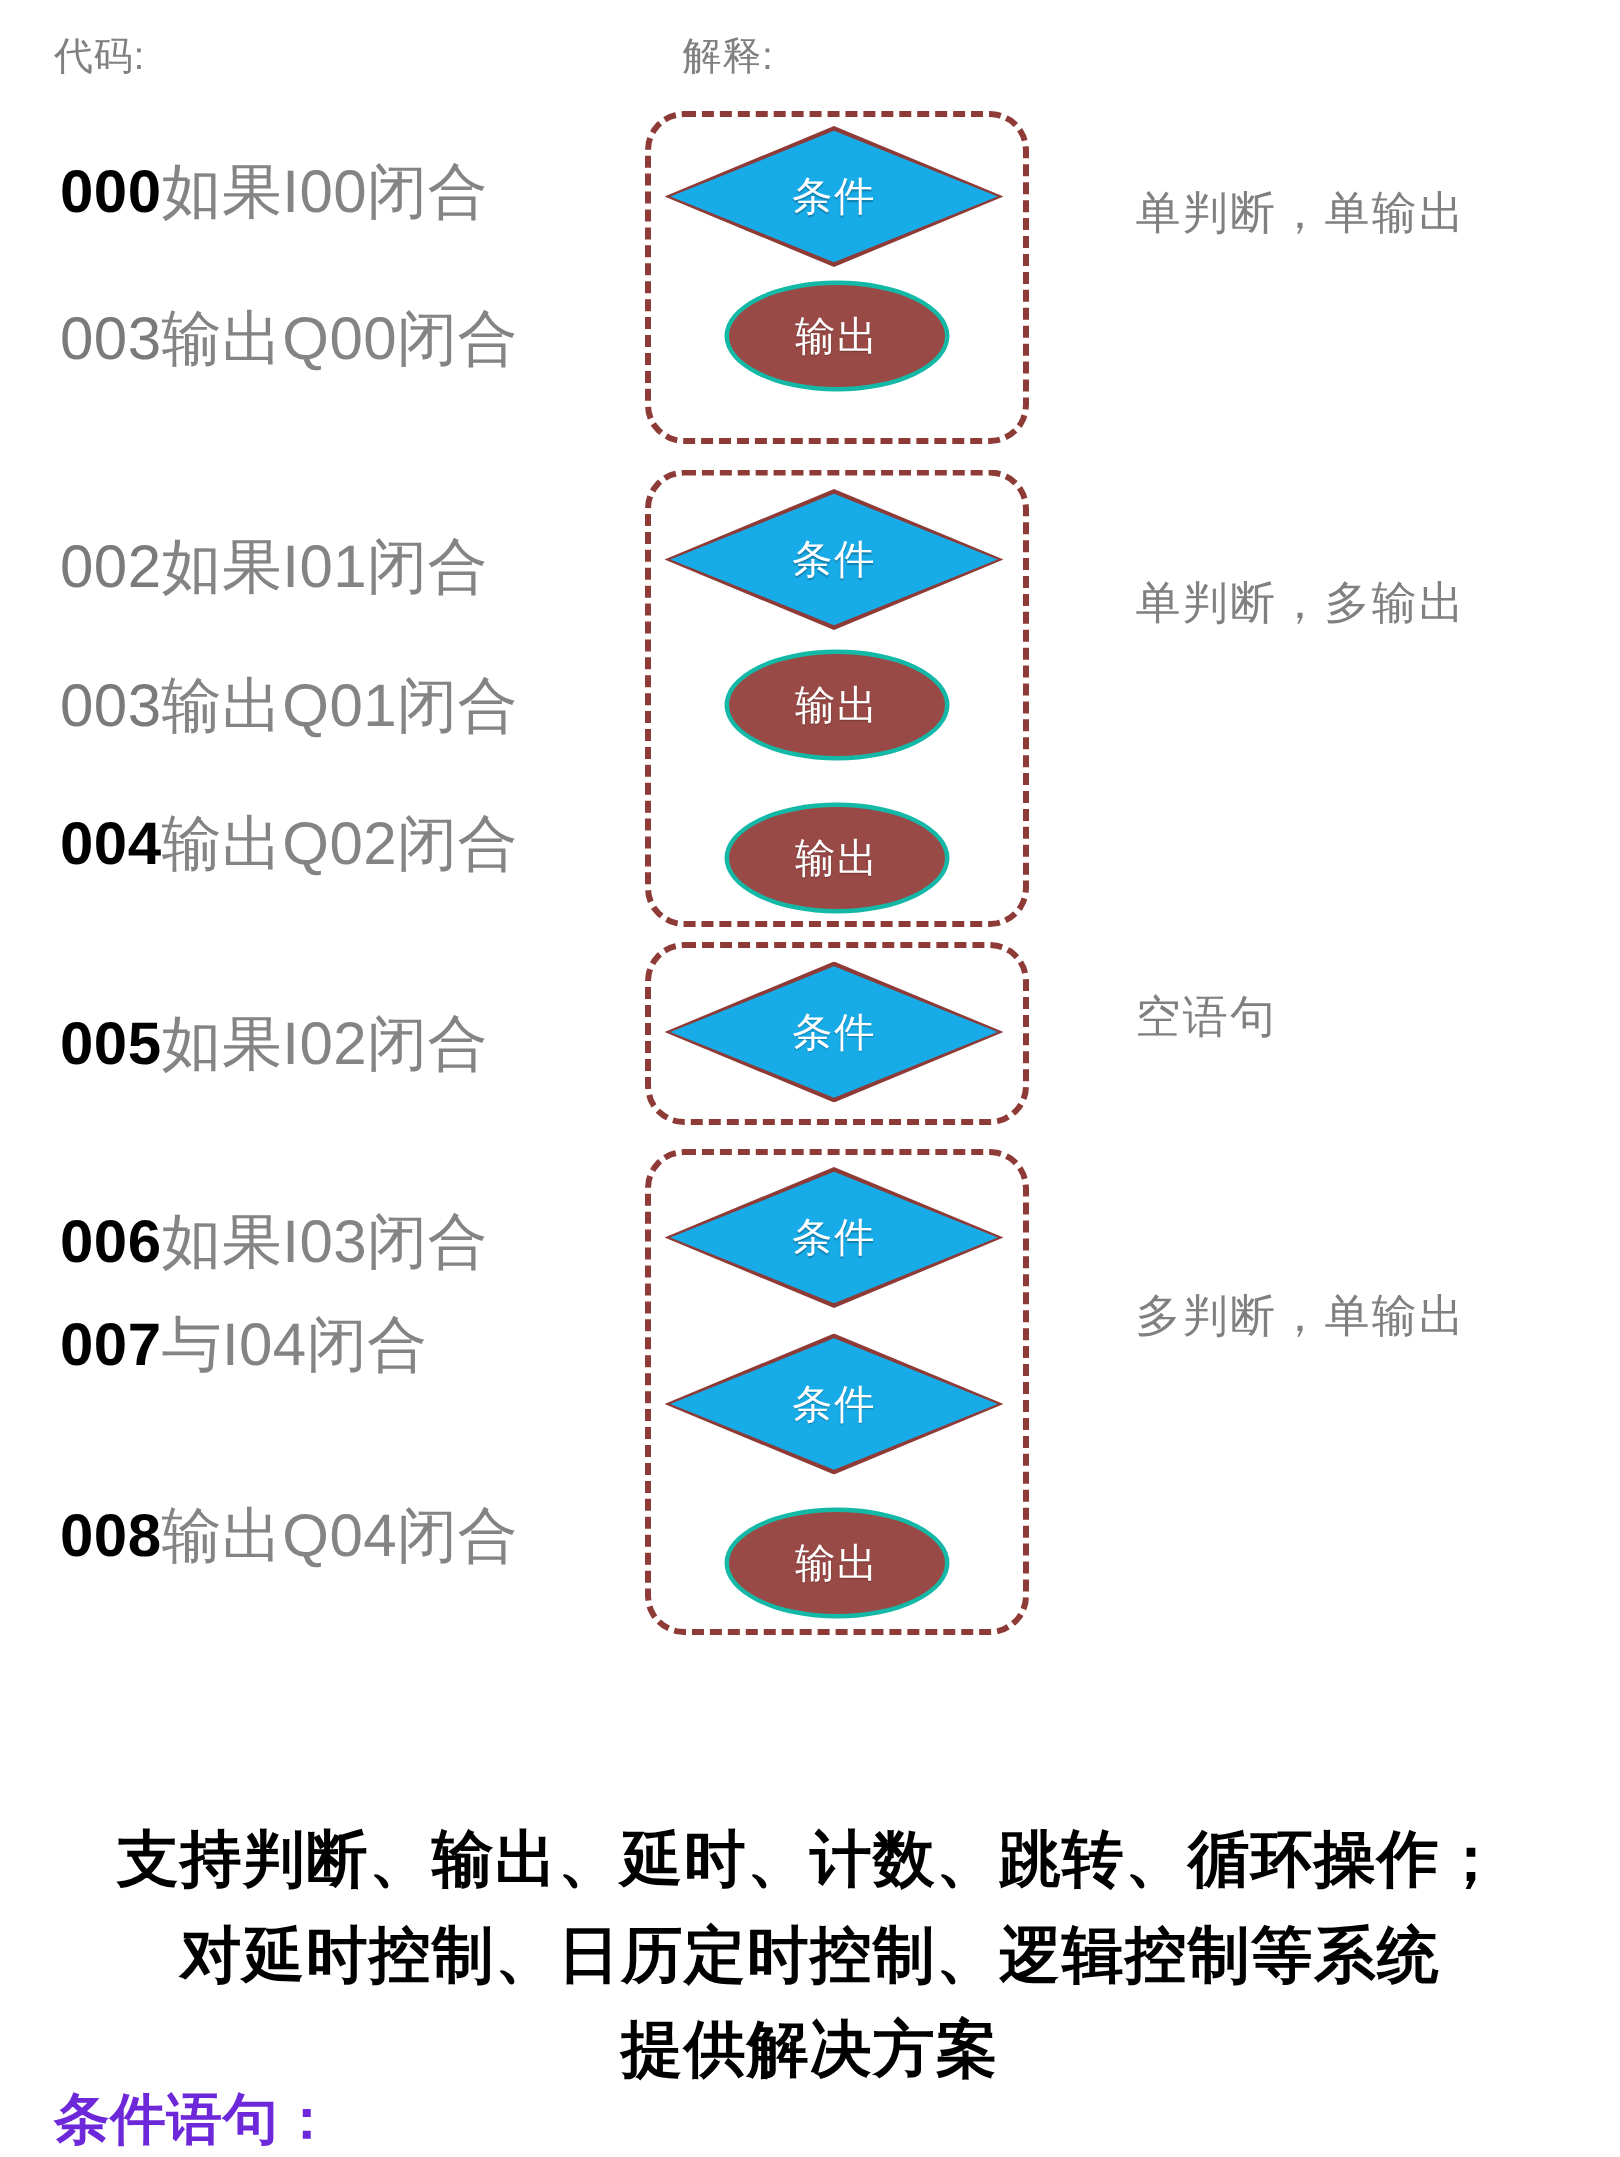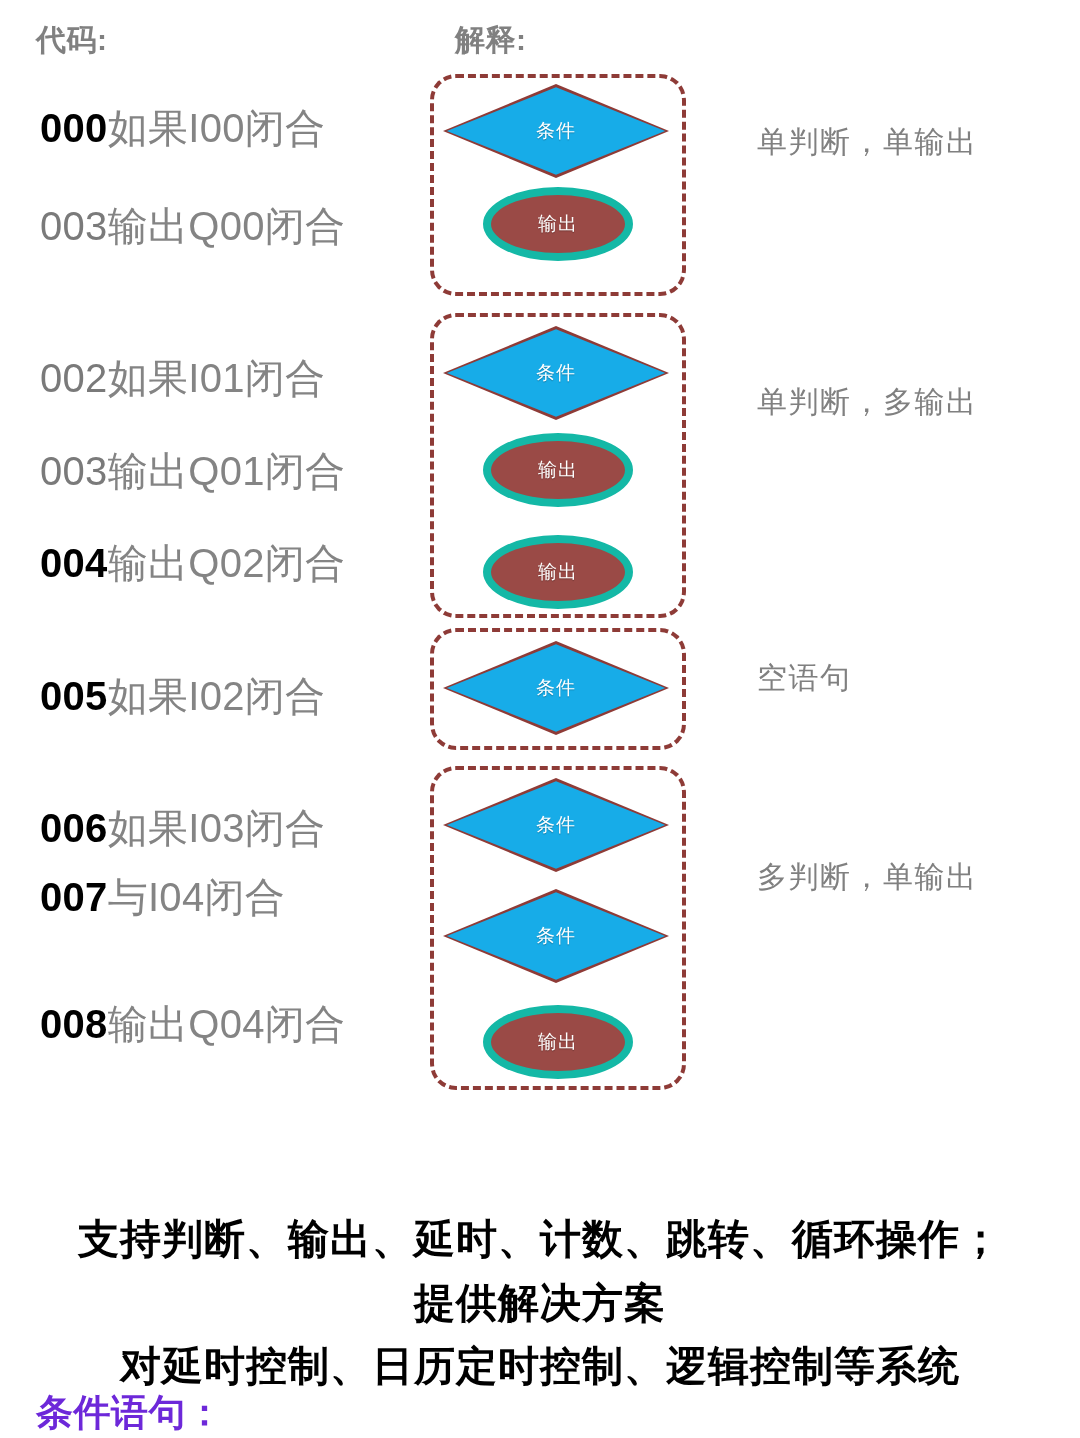--- a/index.html
+++ b/index.html
@@ -12,22 +12,22 @@
     height: 1438px;
     position: relative;
     font-family: "Liberation Sans", "DejaVu Sans", sans-serif;
     overflow: hidden;
   }
 
   
   .col-header {
     position: absolute;
     color: #808080;
-    font-size: 30px;
-    font-weight: 700;
+    font-size: 26px;
+    font-weight: 400;
     letter-spacing: 0.5px;
     white-space: nowrap;
   }
   #hdr-code  { left: 36px;  top: 20px; }
   #hdr-expl  { left: 455px; top: 20px; text-align: right; }
 
   
   #code-column {
     position: absolute;
     left: 40px;
@@ -70,21 +70,21 @@
     border-radius: 26px;
     background: transparent;
   }
 
   .shape {
     position: absolute;
     display: flex;
     align-items: center;
     justify-content: center;
     color: #ffffff;
-    font-size: 19px;
+    font-size: 27px;
     font-weight: 400;
     letter-spacing: 1px;
     text-shadow: 0 1px 1px rgba(0,0,0,0.28);
   }
 
   
   .shape-diamond {
     width: 226px;
     height: 94px;
   }
@@ -104,21 +104,21 @@
   .shape-diamond .dia-label {
     position: relative;
     z-index: 2;
   }
 
   .shape-ellipse {
     width: 150px;
     height: 74px;
     border-radius: 50% / 50%;
     background: #9A4A46;
-    border: 8px solid #14b8a6;
+    border: 3px solid #14b8a6;
     box-sizing: border-box;
   }
   .shape-ellipse .ell-label { position: relative; z-index: 2; }
 
   
   .annotation {
     position: absolute;
     color: #808080;
     font-size: 30px;
     font-weight: 400;
@@ -211,22 +211,22 @@
       <span class="dia-fill"></span>
       <span class="dia-label">条件</span>
     </div>
     <div class="shape shape-ellipse" style="left: 53px; top: 945px; width: 150px; height: 74px;">
       <span class="ell-label">输出</span>
     </div>
   </div>
 
 <div id="summary">
     <span class="sum-line">支持判断、输出、延时、计数、跳转、循环操作；</span>
+    <span class="sum-line">对延时控制、日历定时控制、逻辑控制等系统</span>
     <span class="sum-line">提供解决方案</span>
-    <span class="sum-line">对延时控制、日历定时控制、逻辑控制等系统</span>
   </div>
 
 <div id="footer-label">条件语句：</div>
 
 <div class="annotation" style="left: 757px; top: 122px;">单判断，单输出</div>
 <div class="annotation" style="left: 757px; top: 382px;">单判断，多输出</div>
 <div class="annotation" style="left: 757px; top: 658px;">空语句</div>
 <div class="annotation" style="left: 757px; top: 857px;">多判断，单输出</div>
 
 </body></html>

